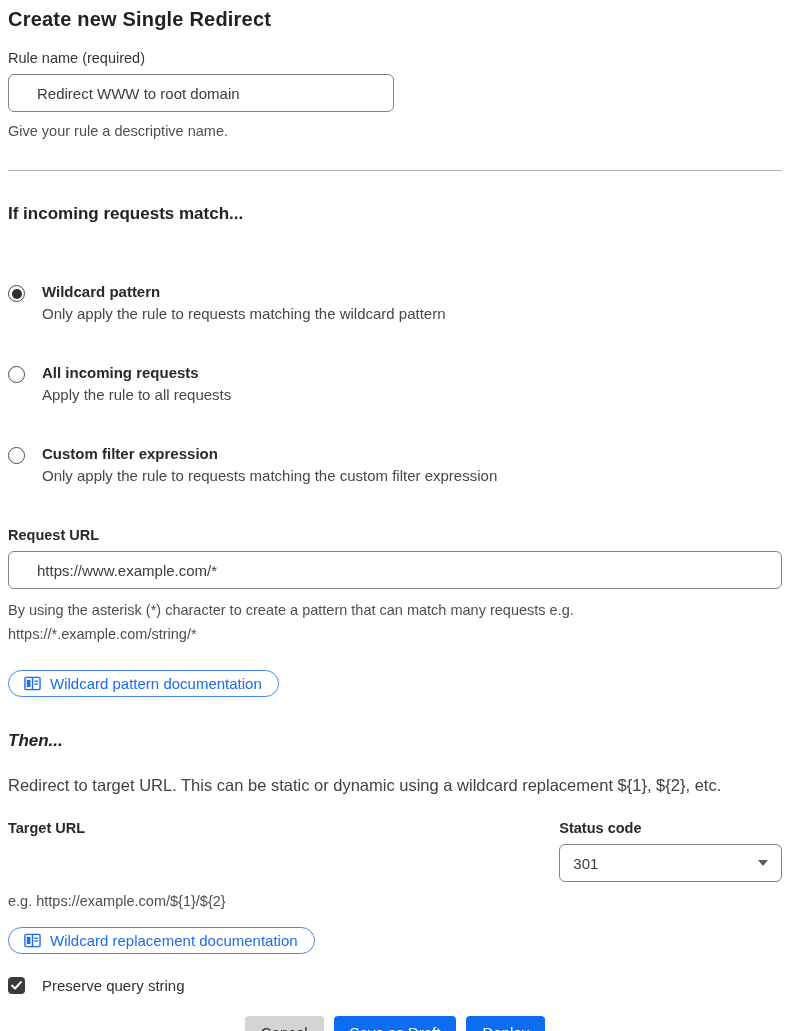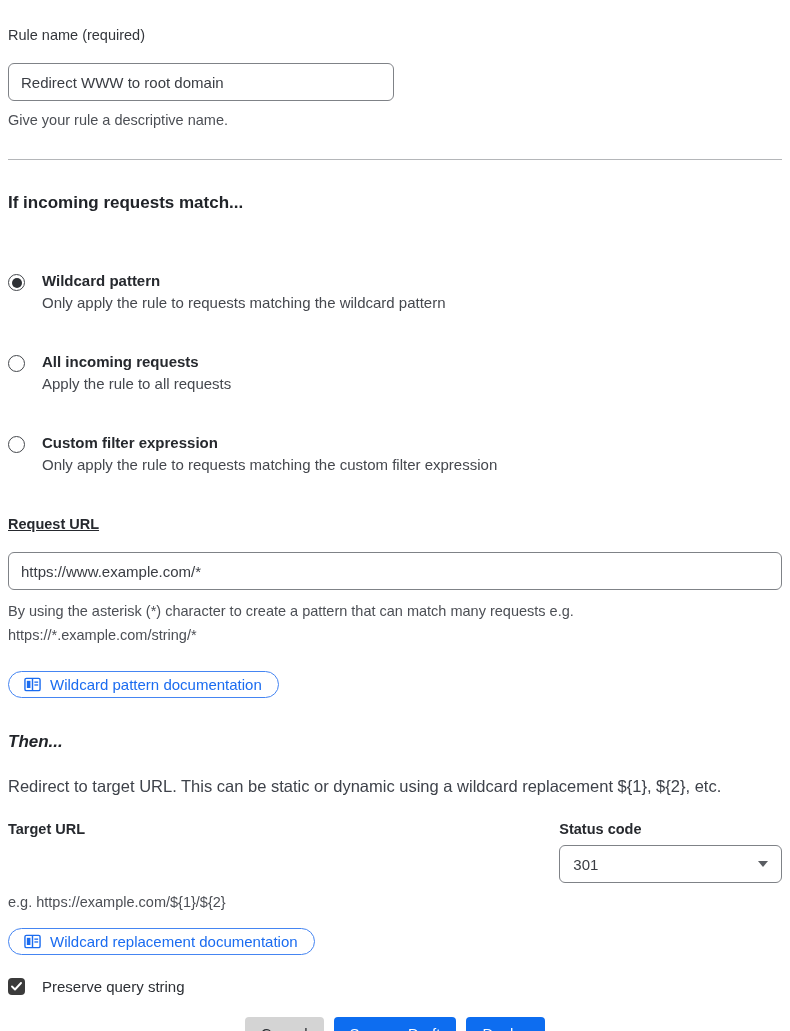--- a/index.html
+++ b/index.html
@@ -12,23 +12,23 @@
   }
   .container { padding:8px 8px 0 8px; width:790px; }
 
   .page-title { font-size:20px; font-weight:700; color:#1d2025; letter-spacing:.2px; }
 
   .field-label { font-size:14.5px; color:#33363b; margin-top:19px; }
   .field-label.bold { font-weight:700; color:#26292e; }
 
   .text-input {
     display:block; height:38px; border:1px solid #7f8287; border-radius:6px;
-    padding:0 12px; font-size:15px; color:#3a3d43; background:#fff;
+    padding:0 28px; font-size:15px; color:#3a3d43; background:#fff;
     font-family:"Liberation Sans","DejaVu Sans",sans-serif;
-    margin-top:20px; outline:none; width:100%;
+    margin-top:8px; outline:none; width:100%;
   }
   .w-rule { width:386px; }
 
   .helper { font-size:14.5px; color:#4c4f55; margin-top:7px; line-height:24px; }
 
   .divider { border:none; border-top:1px solid #b4b6b9; margin-top:27px; }
 
   .section-heading { font-size:17px; font-weight:700; color:#212429; margin-top:33px; }
 
   .radio-group { margin-top:59px; }
@@ -88,20 +88,21 @@
     font-family:"Liberation Sans","DejaVu Sans",sans-serif;
   }
   .btn-secondary { background:#d4d4d4; color:#2b2e33; }
   .btn-primary { background:#0d6df0; color:#ffffff; }
 </style>
 </head>
 <body>
 
 <div class="container">
 
+  <h1 class="page-title">Create new Single Redirect</h1>
 
   <div class="field-label">Rule name (required)</div>
   <input class="text-input w-rule" type="text" value="Redirect WWW to root domain" style="">
   <div class="helper">Give your rule a descriptive name.</div>
 
   <hr class="divider">
 
   <h2 class="section-heading">If incoming requests match...</h2>
 
   <div class="radio-group">
@@ -122,21 +123,21 @@
     <div class="radio-item">
       <span class="radio-circle"></span>
       <div>
         <div class="radio-label">Custom filter expression</div>
         <div class="radio-desc">Only apply the rule to requests matching the custom filter expression</div>
       </div>
     </div>
   </div>
 
   <div class="url-block">
-    <div class="field-label bold" style="margin-top:0;text-decoration:underline;">Request URL</div>
+    <div class="field-label bold" style="margin-top:0;">Request URL</div>
     <input class="text-input" type="text" value="https://www.example.com/*" style="">
     <div class="helper" style="margin-top:9px;">
       <div>By using the asterisk (*) character to create a pattern that can match many requests e.g.</div>
       <div>https://*.example.com/string/*</div>
     </div>
     <button class="doc-btn">
       <svg width="17" height="15" viewBox="0 0 18 15" fill="none">
         <rect x="1" y="1" width="16" height="13" rx="1.6" stroke="#1b6cf0" stroke-width="1.5"></rect>
         <line x1="9" y1="1.5" x2="9" y2="13.5" stroke="#1b6cf0" stroke-width="1.5"></line>
         <rect x="3" y="3.6" width="3.8" height="7.6" fill="#1b6cf0"></rect>

